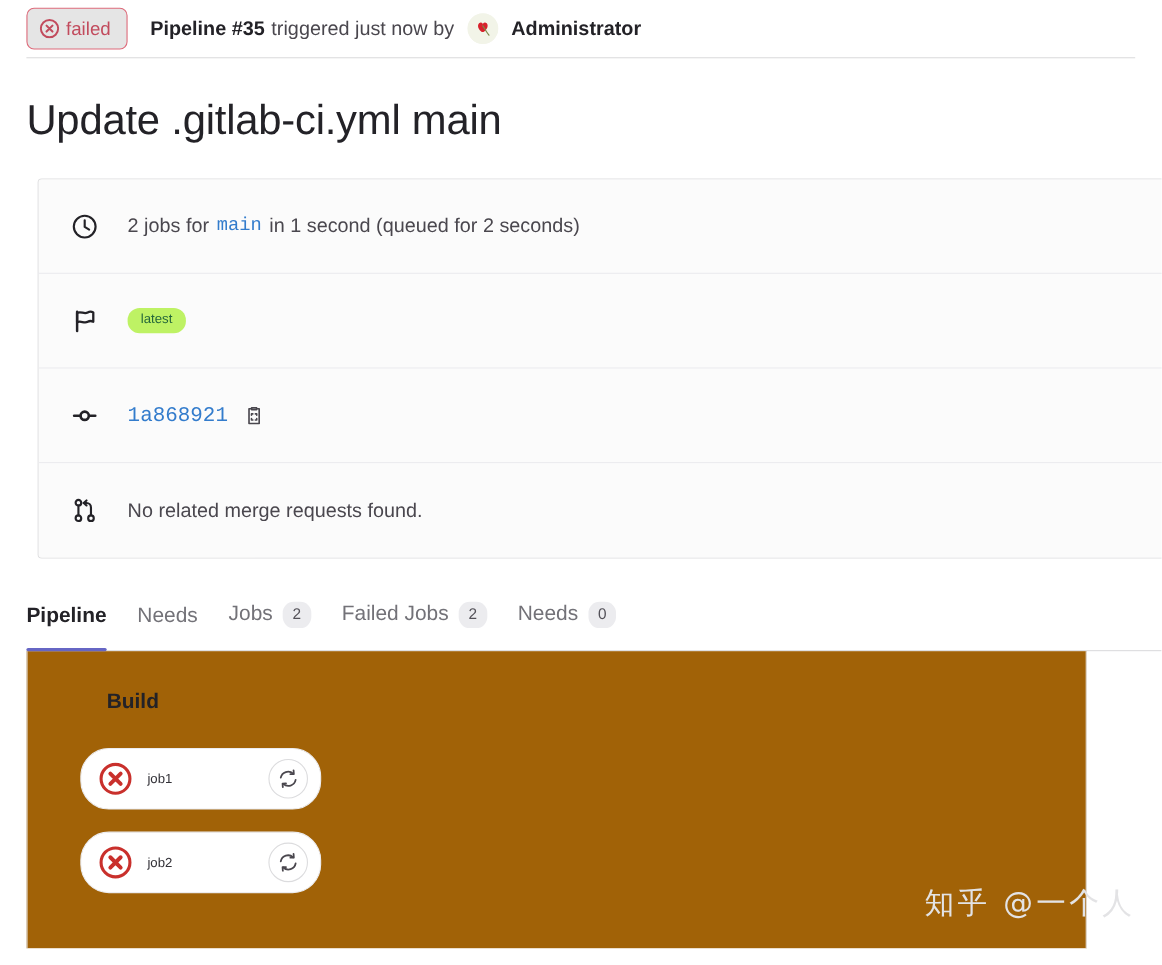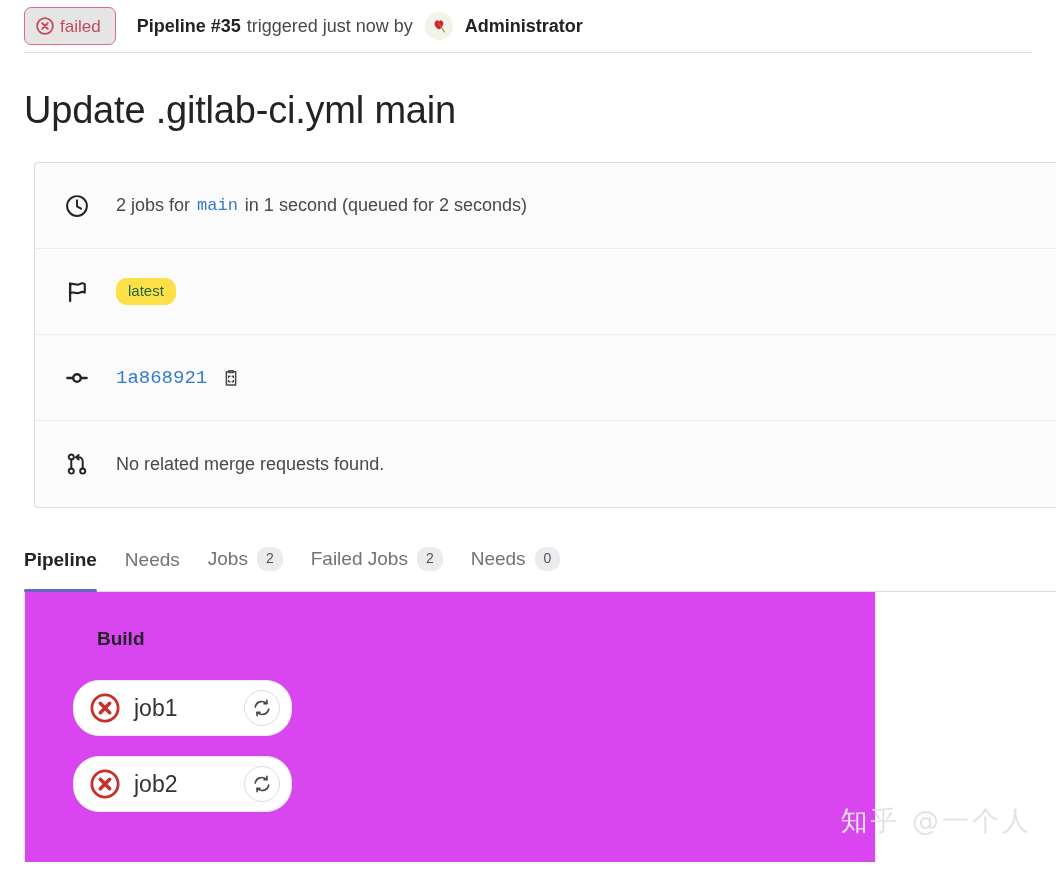--- a/index.html
+++ b/index.html
@@ -114,25 +114,25 @@
     display: flex;
     align-items: center;
   }
   .mono-link {
     font-family: "Liberation Mono", monospace;
     color: #337ccc;
     font-size: 17px;
   }
   .mono-link.sha { font-size: 19px; }
   .tag-pill {
-    background: #fde047;
+    background: #bef264;
     color: #24663b;
     border-radius: 11px;
     padding: 3px 12px 4px;
-    font-size: 15px;
+    font-size: 12px;
     line-height: 1.3;
   }
   .copy-btn {
     margin-left: 14px;
     display: inline-flex;
     align-items: center;
     color: #4a474e;
     cursor: pointer;
   }
 
@@ -177,22 +177,22 @@
     border-radius: 10px;
     padding: 2px 9px 3px;
     font-size: 14px;
     font-weight: normal;
     line-height: 1.35;
   }
 
   
   .graph {
     margin-left: 24px;
-    width: 852px;
-    background: #d946ef;
+    width: 964px;
+    background: #a16207;
     border-left: 1px solid #ececef;
     border-right: 1px solid #ececef;
     padding: 36px 0 30px 48px;
     min-height: 260px;
   }
   .stage-name {
     font-size: 19px;
     font-weight: bold;
     color: #232227;
     margin: 0 0 30px 24px;
@@ -205,21 +205,21 @@
     border-radius: 26px;
     width: 219px;
     height: 56px;
     padding: 0 11px 0 16px;
     margin-bottom: 20px;
     cursor: pointer;
   }
   .job-status { display: flex; align-items: center; flex: none; }
   .job-name {
     margin-left: 14px;
-    font-size: 23px;
+    font-size: 12px;
     color: #333238;
     flex: 1;
   }
   .job-retry {
     width: 36px;
     height: 36px;
     border: 1px solid #dcdcde;
     border-radius: 50%;
     display: flex;
     align-items: center;

